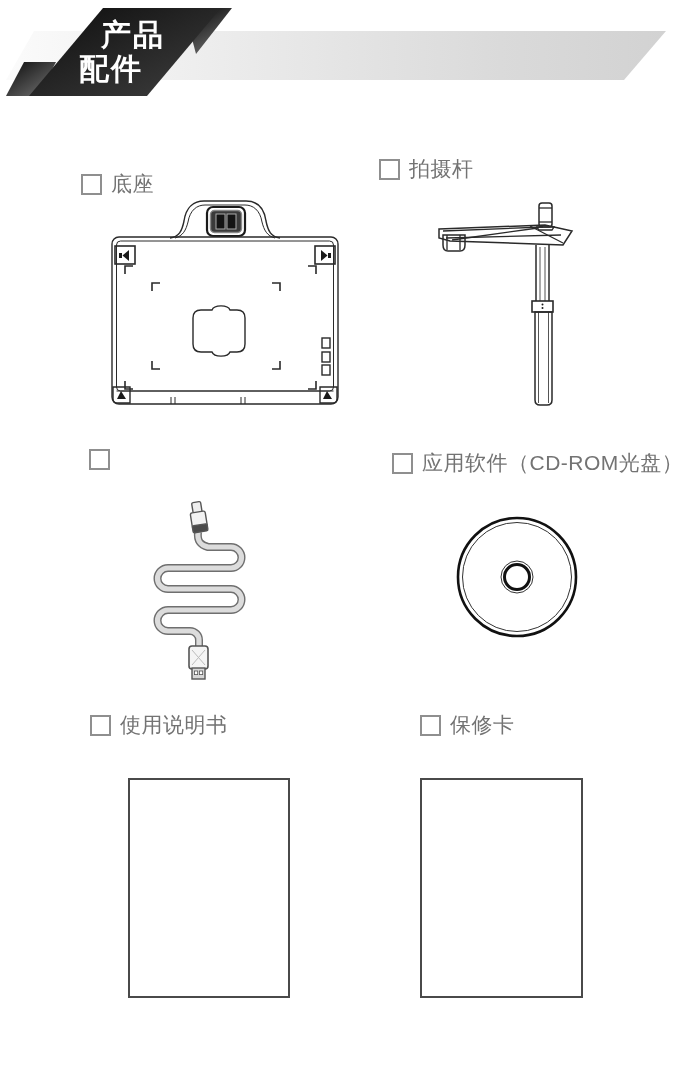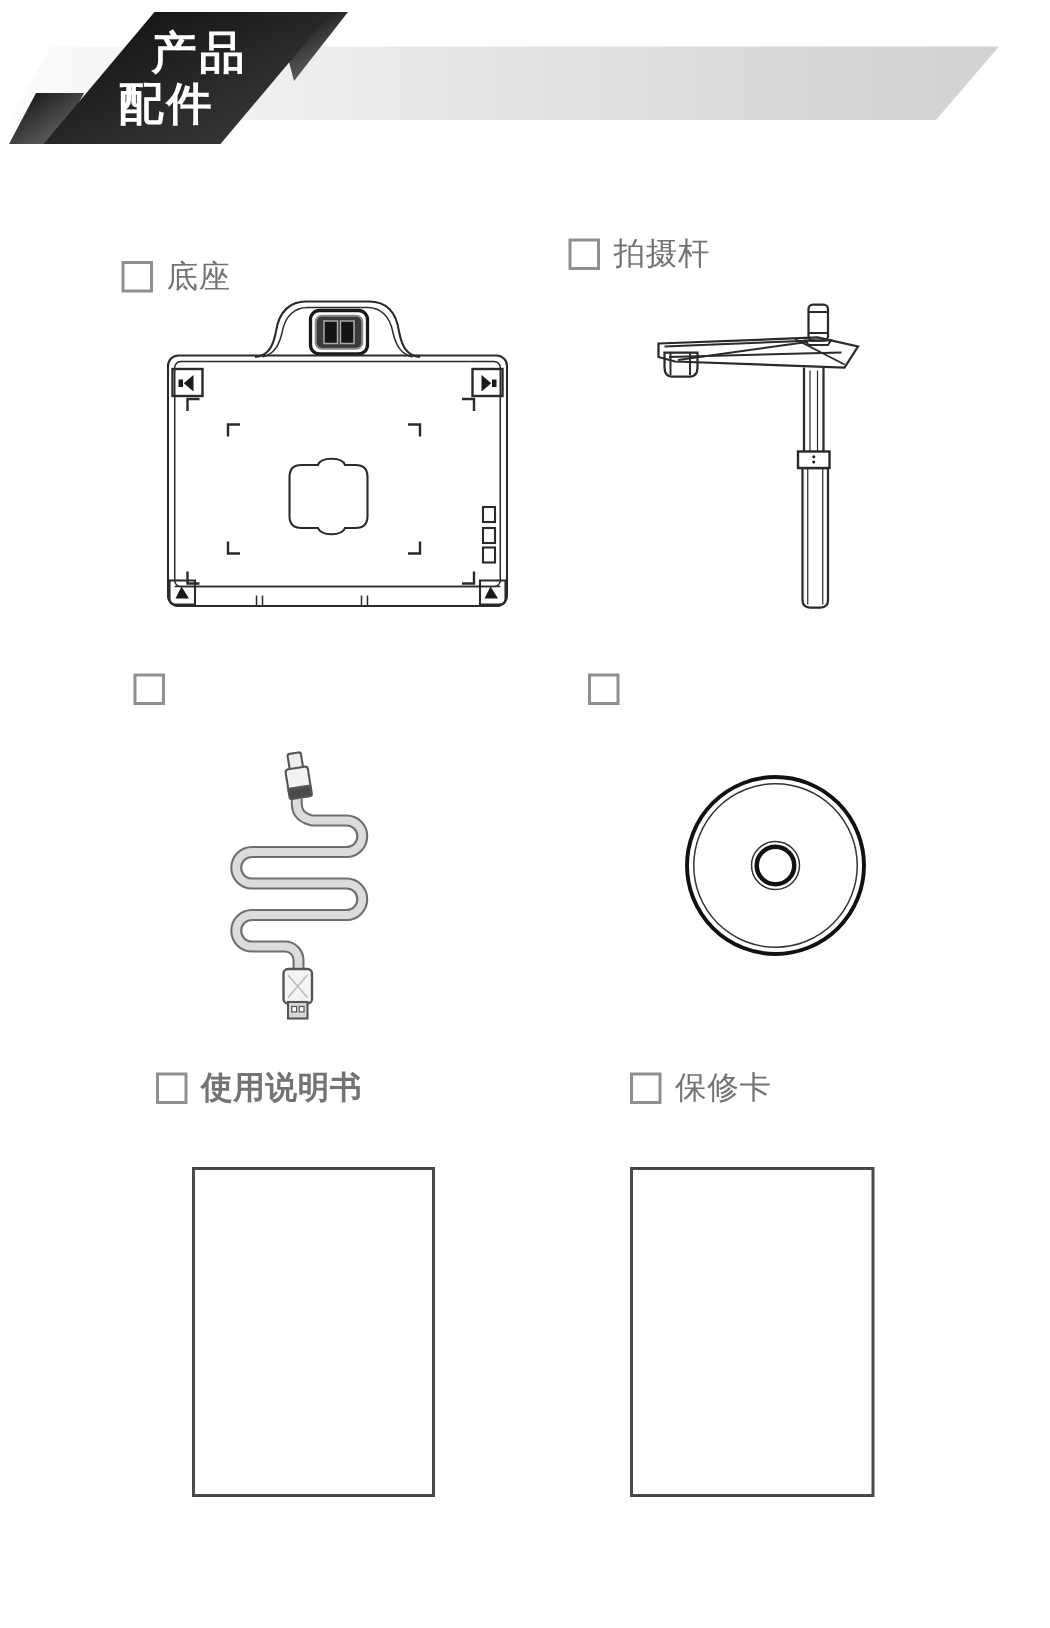--- a/index.html
+++ b/index.html
@@ -121,20 +121,21 @@
     <path d="M105,115 L122,115 L122,203 Q122,208 117,208 L110,208 Q105,208 105,203 Z" stroke-width="1.5"></path>
     <line x1="108.5" y1="115" x2="108.5" y2="206" stroke-width="0.8"></line>
     <line x1="118.5" y1="115" x2="118.5" y2="206" stroke-width="0.8"></line>
   </svg>
 
   <div class="abs item-label" style="left:89px;top:449px;">
     <span class="checkbox"></span>
   </div>
   <div class="abs item-label" style="left:392px;top:449px;">
     <span class="checkbox"></span>
+    <span class="label-text">应用软件（CD-ROM光盘）</span>
   </div>
 
   <svg class="abs" style="left:145px;top:498px;" width="120" height="185" viewBox="0 0 120 185" fill="none">
 
     <path d="M53,34 C52,43 55,47 63,49 L86,49 A10.5,10.5 0 0 1 86,70 L23,70 A10.5,10.5 0 0 0 23,91 L86,91 A10.5,10.5 0 0 1 86,112 L23,112 A10.5,10.5 0 0 0 23,133 L45,133 A9,9 0 0 1 54,142 L54,150" stroke="#6f6f6f" stroke-width="8"></path>
     <path d="M53,34 C52,43 55,47 63,49 L86,49 A10.5,10.5 0 0 1 86,70 L23,70 A10.5,10.5 0 0 0 23,91 L86,91 A10.5,10.5 0 0 1 86,112 L23,112 A10.5,10.5 0 0 0 23,133 L45,133 A9,9 0 0 1 54,142 L54,150" stroke="#dcdcdc" stroke-width="5.2"></path>
 
     <g transform="rotate(-9 53 20)" stroke="#555555" stroke-width="1.4">
       <rect x="49" y="4" width="9" height="11" rx="1.5" fill="#eeeeee"></rect>
       <rect x="46" y="14" width="15" height="16" rx="2" fill="#f2f2f2"></rect>
@@ -148,21 +149,21 @@
     <rect x="54.5" y="173" width="3.2" height="3.6" fill="#ffffff" stroke="#555555" stroke-width="0.8"></rect>
   </svg>
 
   <svg class="abs" style="left:452px;top:512px;" width="130" height="130" viewBox="0 0 130 130" fill="none">
     <circle cx="65" cy="65" r="59" stroke="#111111" stroke-width="2.6"></circle>
     <circle cx="65" cy="65" r="54.5" stroke="#333333" stroke-width="1"></circle>
     <circle cx="65" cy="65" r="16" stroke="#333333" stroke-width="1"></circle>
     <circle cx="65" cy="65" r="12.5" stroke="#111111" stroke-width="3"></circle>
   </svg>
 
-  <div class="abs item-label" style="left:104px;top:711px;font-weight:bold;">
+  <div class="abs item-label" style="left:90px;top:711px;">
     <span class="checkbox"></span>
     <span class="label-text">使用说明书</span>
   </div>
   <div class="abs item-label" style="left:396px;top:711px;padding-left:24px;">
     <span class="checkbox"></span>
     <span class="label-text">保修卡</span>
   </div>
 
   <div class="abs doc-rect" style="left:128px;top:778px;width:162px;height:220px;"></div>
   <div class="abs doc-rect" style="left:420px;top:778px;width:163px;height:220px;"></div>

